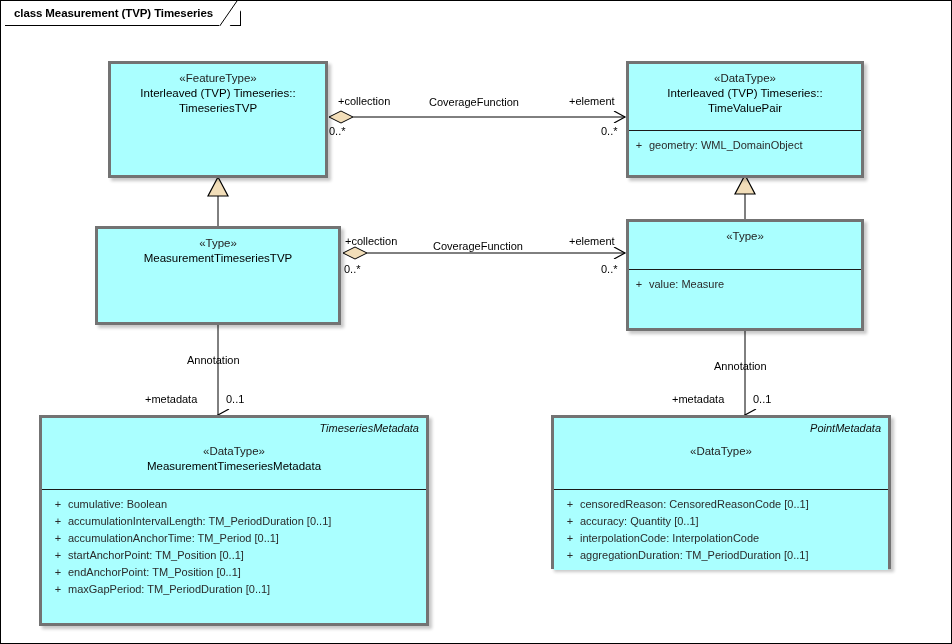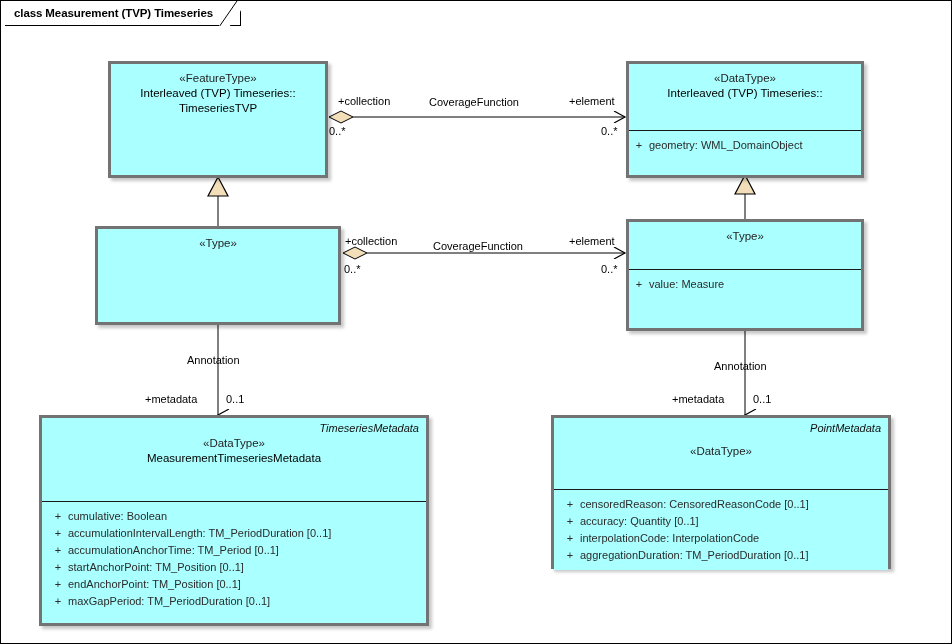--- a/index.html
+++ b/index.html
@@ -196,49 +196,51 @@
       <div class="stereotype">«FeatureType»</div>
       <div class="cls-name">Interleaved (TVP) Timeseries::</div>
       <div class="cls-name">TimeseriesTVP</div>
     </div>
   </div>
 
   <div class="uml-class" style="left:625px; top:60px; width:238px; height:117px;">
     <div class="uml-head divided" style="height:67px;">
       <div class="stereotype">«DataType»</div>
       <div class="cls-name">Interleaved (TVP) Timeseries::</div>
+      <div class="cls-name">TimeValuePair</div>
     </div>
     <div class="uml-attrs">
       <div class="attr-row">
         <span class="attr-vis">+</span>
         <span class="attr-txt">geometry: WML_DomainObject</span>
       </div>
     </div>
   </div>
 
   <div class="uml-class" style="left:94px; top:225px; width:246px; height:99px;">
     <div class="uml-head">
       <div class="stereotype">«Type»</div>
+      <div class="cls-name">MeasurementTimeseriesTVP</div>
     </div>
   </div>
 
   <div class="uml-class" style="left:625px; top:218px; width:238px; height:112px;">
     <div class="uml-head divided" style="height:48px;">
       <div class="stereotype">«Type»</div>
     </div>
     <div class="uml-attrs">
       <div class="attr-row">
         <span class="attr-vis">+</span>
         <span class="attr-txt">value: Measure</span>
       </div>
     </div>
   </div>
 
   <div class="uml-class" style="left:38px; top:414px; width:390px; height:211px;">
-    <div class="uml-head divided" style="height:84px; padding-top:18px;">
+    <div class="uml-head divided" style="height:72px; padding-top:26px;">
       <span class="owner-tag">TimeseriesMetadata</span>
       <div class="stereotype">«DataType»</div>
       <div class="cls-name">MeasurementTimeseriesMetadata</div>
     </div>
     <div class="uml-attrs" style="padding-left:6px;">
       <div class="attr-row">
         <span class="attr-vis">+</span>
         <span class="attr-txt">cumulative: Boolean</span>
       </div>
       <div class="attr-row">

